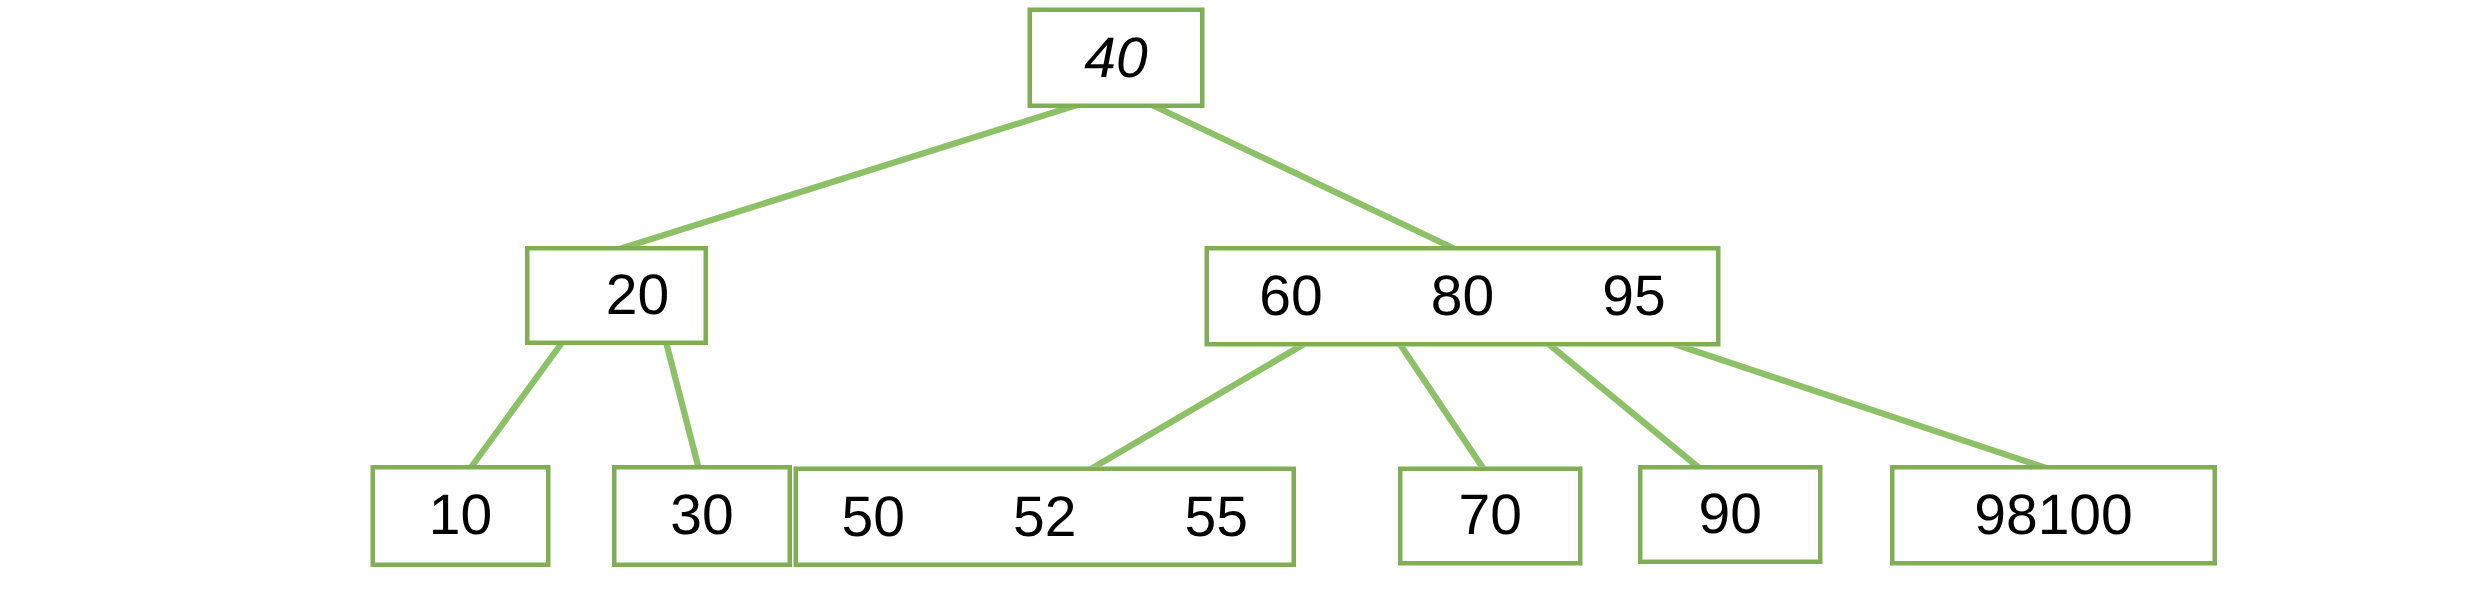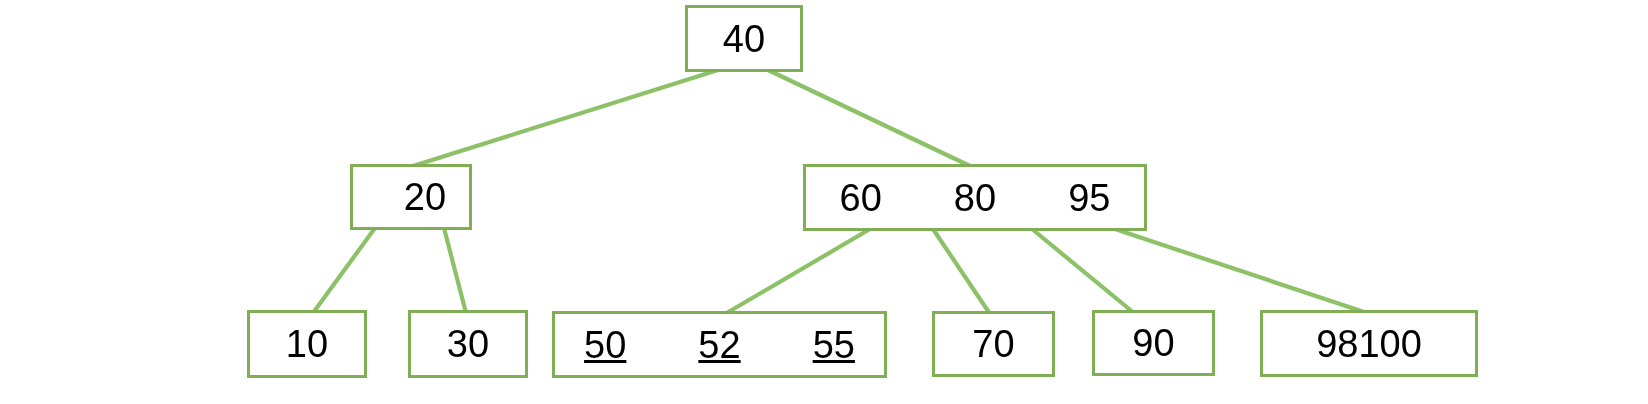--- a/index.html
+++ b/index.html
@@ -38,26 +38,26 @@
     border: 3px solid var(--node-border-color);
     color: var(--text-color);
     font-size: 38px;
     line-height: 1;
   }
   .gap-wide { gap: 72px; }
   .gap-med  { }
   .key { display: inline-block; }
 
   
-  .n40   { left: 685px;  top: 5px;   width: 118px; height: 67px; }
+  .n40   { left: 685px;  top: 5px;   width: 118px; height: 67px; font-style: italic; }
   .n20   { left: 350px;  top: 164px; width: 122px; height: 66px; padding-left: 28px; }
   .n6080 { left: 803px;  top: 164px; width: 344px; height: 67px; }
   .n10   { left: 247px;  top: 310px; width: 120px; height: 68px; }
   .n30   { left: 408px;  top: 310px; width: 120px; height: 68px; }
-  .n5052 { left: 552px;  top: 311px; width: 335px; height: 67px; text-decoration: underline; }
+  .n5052 { left: 529px;  top: 311px; width: 335px; height: 67px; }
   .n70   { left: 932px;  top: 311px; width: 123px; height: 66px; }
   .n90   { left: 1092px; top: 310px; width: 123px; height: 66px; }
   .n98   { left: 1260px; top: 310px; width: 218px; height: 67px; }
 </style>
 </head>
 <body>
 
 <div class="canvas">
 
   <svg class="edges-layer" viewBox="0 0 1648 404" xmlns="http://www.w3.org/2000/svg">

